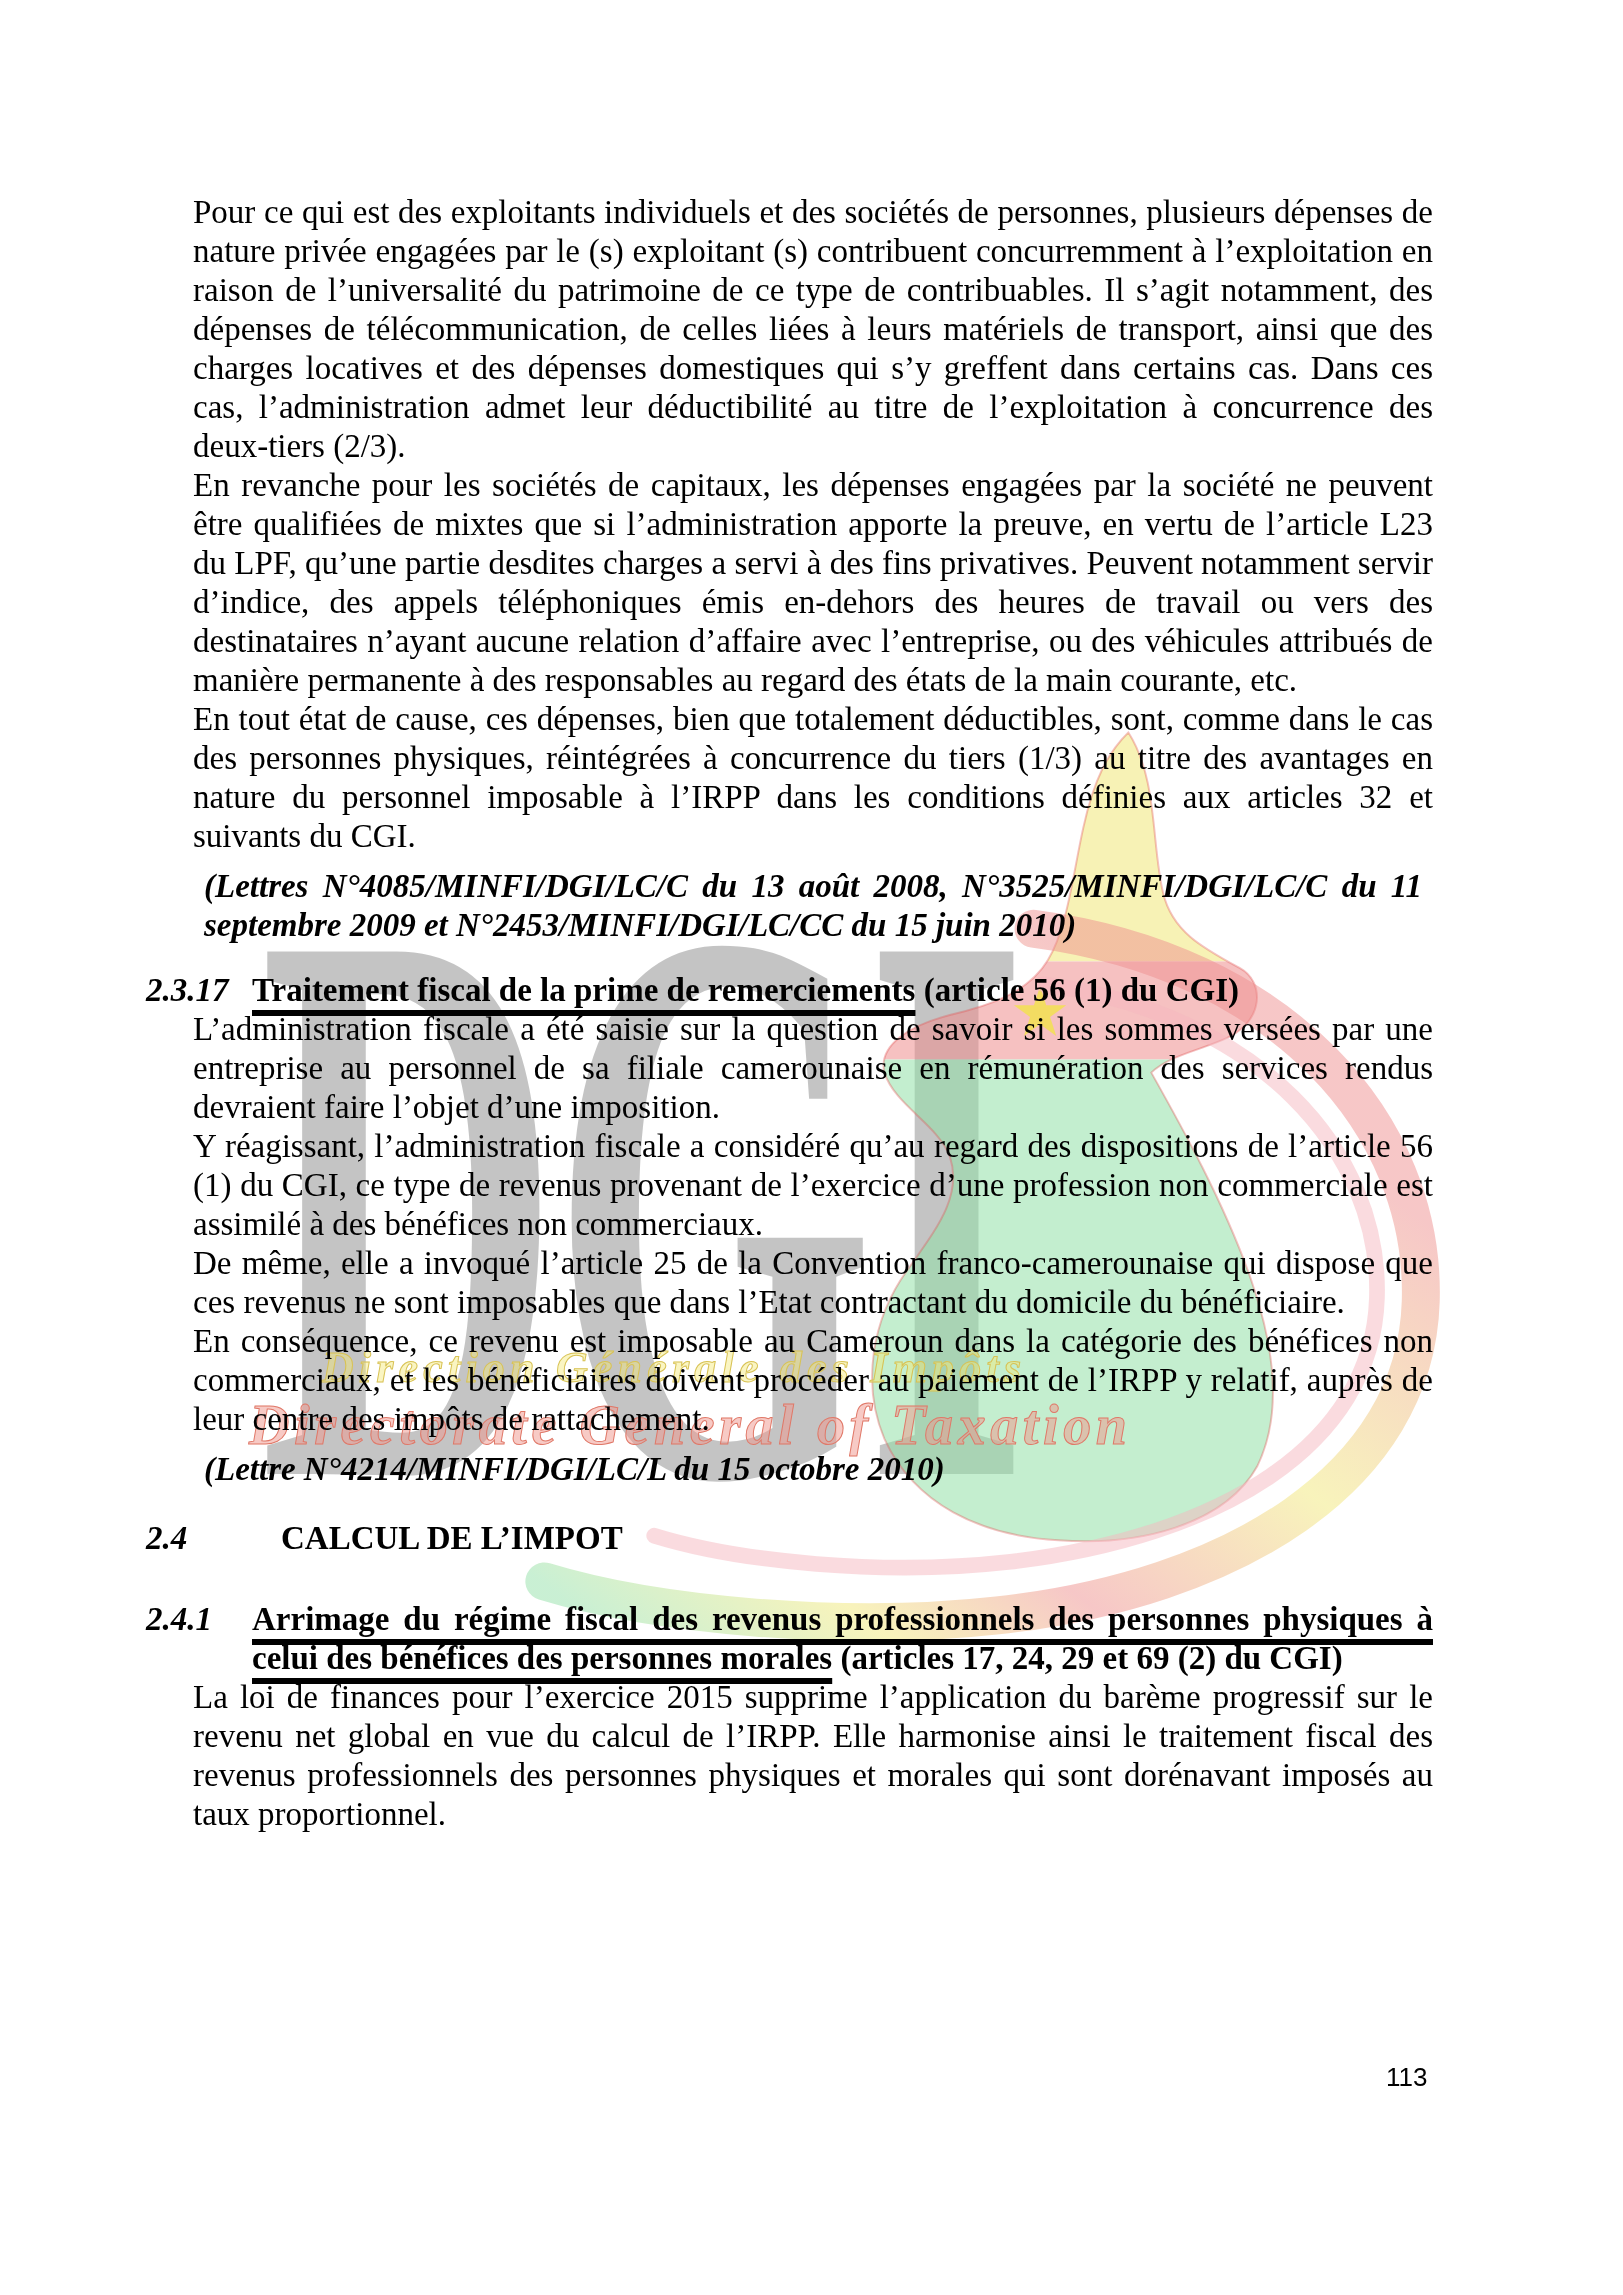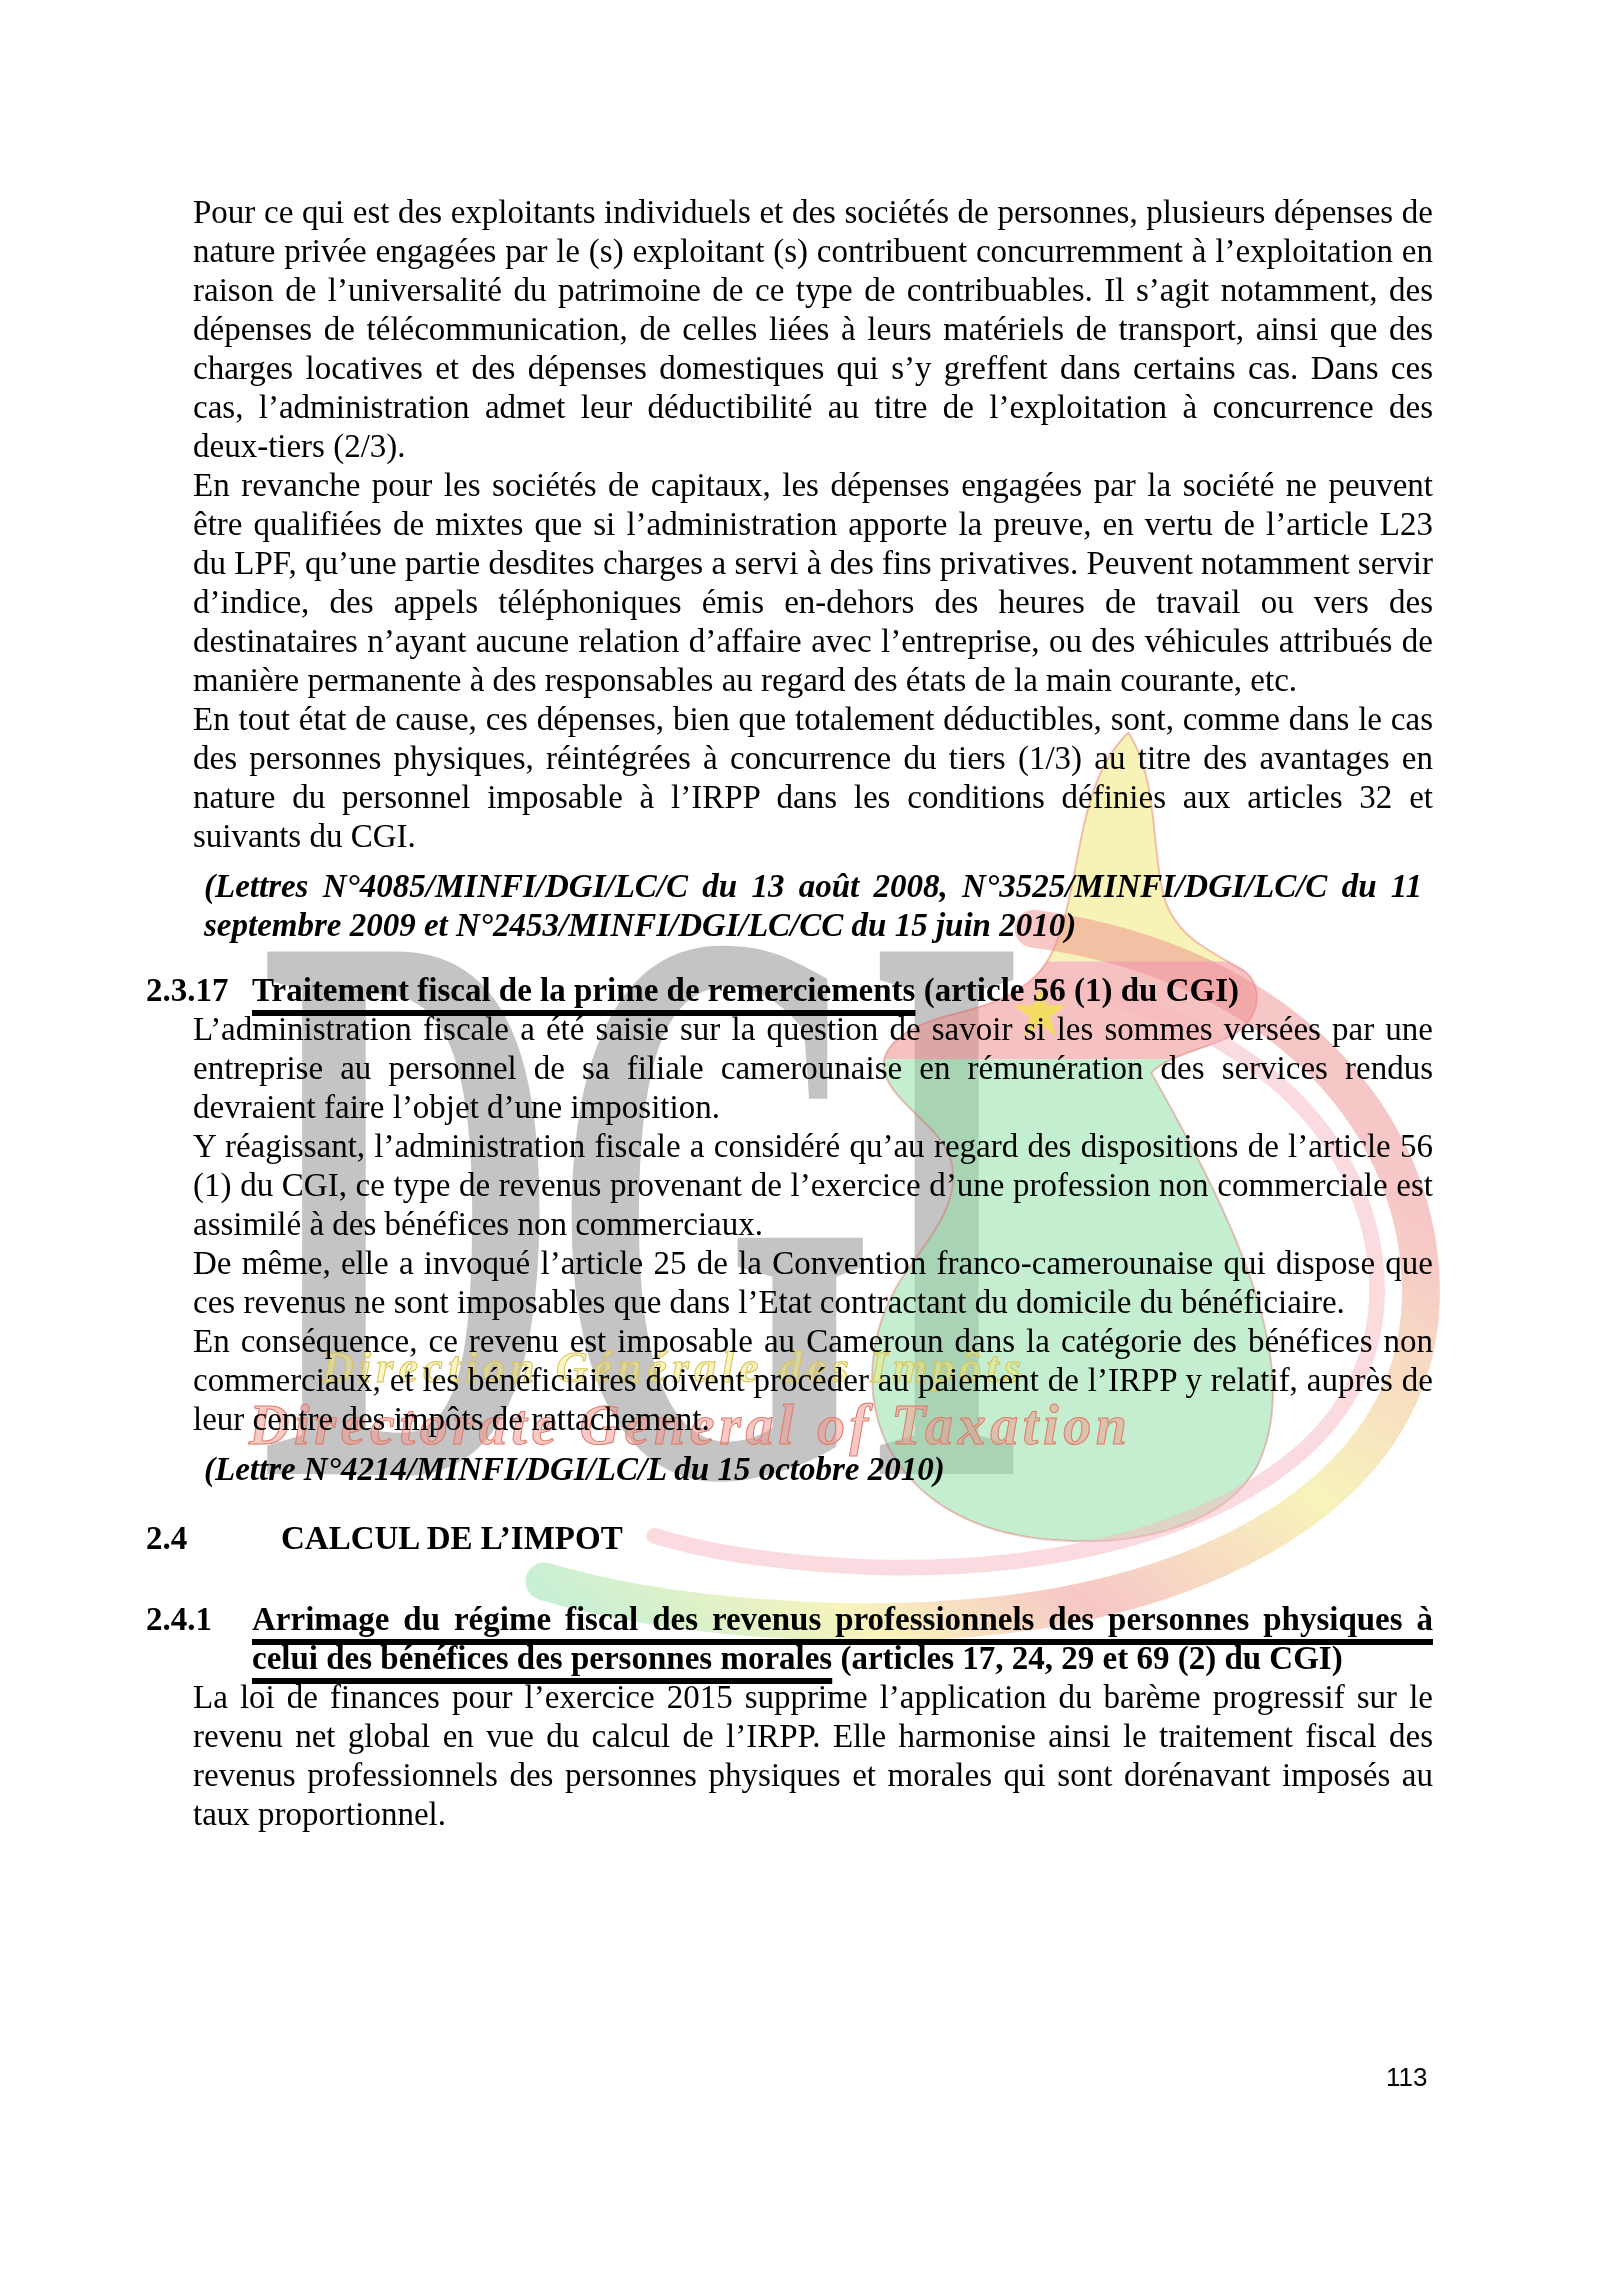--- a/index.html
+++ b/index.html
@@ -73,21 +73,21 @@
   p.ref{
     margin:11px;text-align:justify;
     font-weight:bold;font-style:italic;
   }
   .heading{
     margin:0 0 0 -47px;
     font-weight:bold;
     text-align:justify;
     padding-left:106px;text-indent:-106px;
   }
-  .heading .hnum{display:inline-block;text-indent:0;width:106px;}
+  .heading .hnum{display:inline-block;text-indent:0;width:106px;font-style:italic;}
   .heading.gap24 .hnum{width:135px;}
   .heading.gap24{padding-left:135px;text-indent:-135px;}
   .u{
     text-decoration:underline;
     text-decoration-thickness:5.9px;
     text-underline-offset:8.5px;
   }
   .mt45{margin-top:29px;} .mt35{margin-top:23px;} .mt50{margin-top:42px;}
   .mt40{margin-top:26px;} .mt47{margin-top:31px;} .mt41{margin-top:27px;}
   .mt44{margin-top:29px;} .mt46{margin-top:30px;} .mt55{margin-top:36px;}

